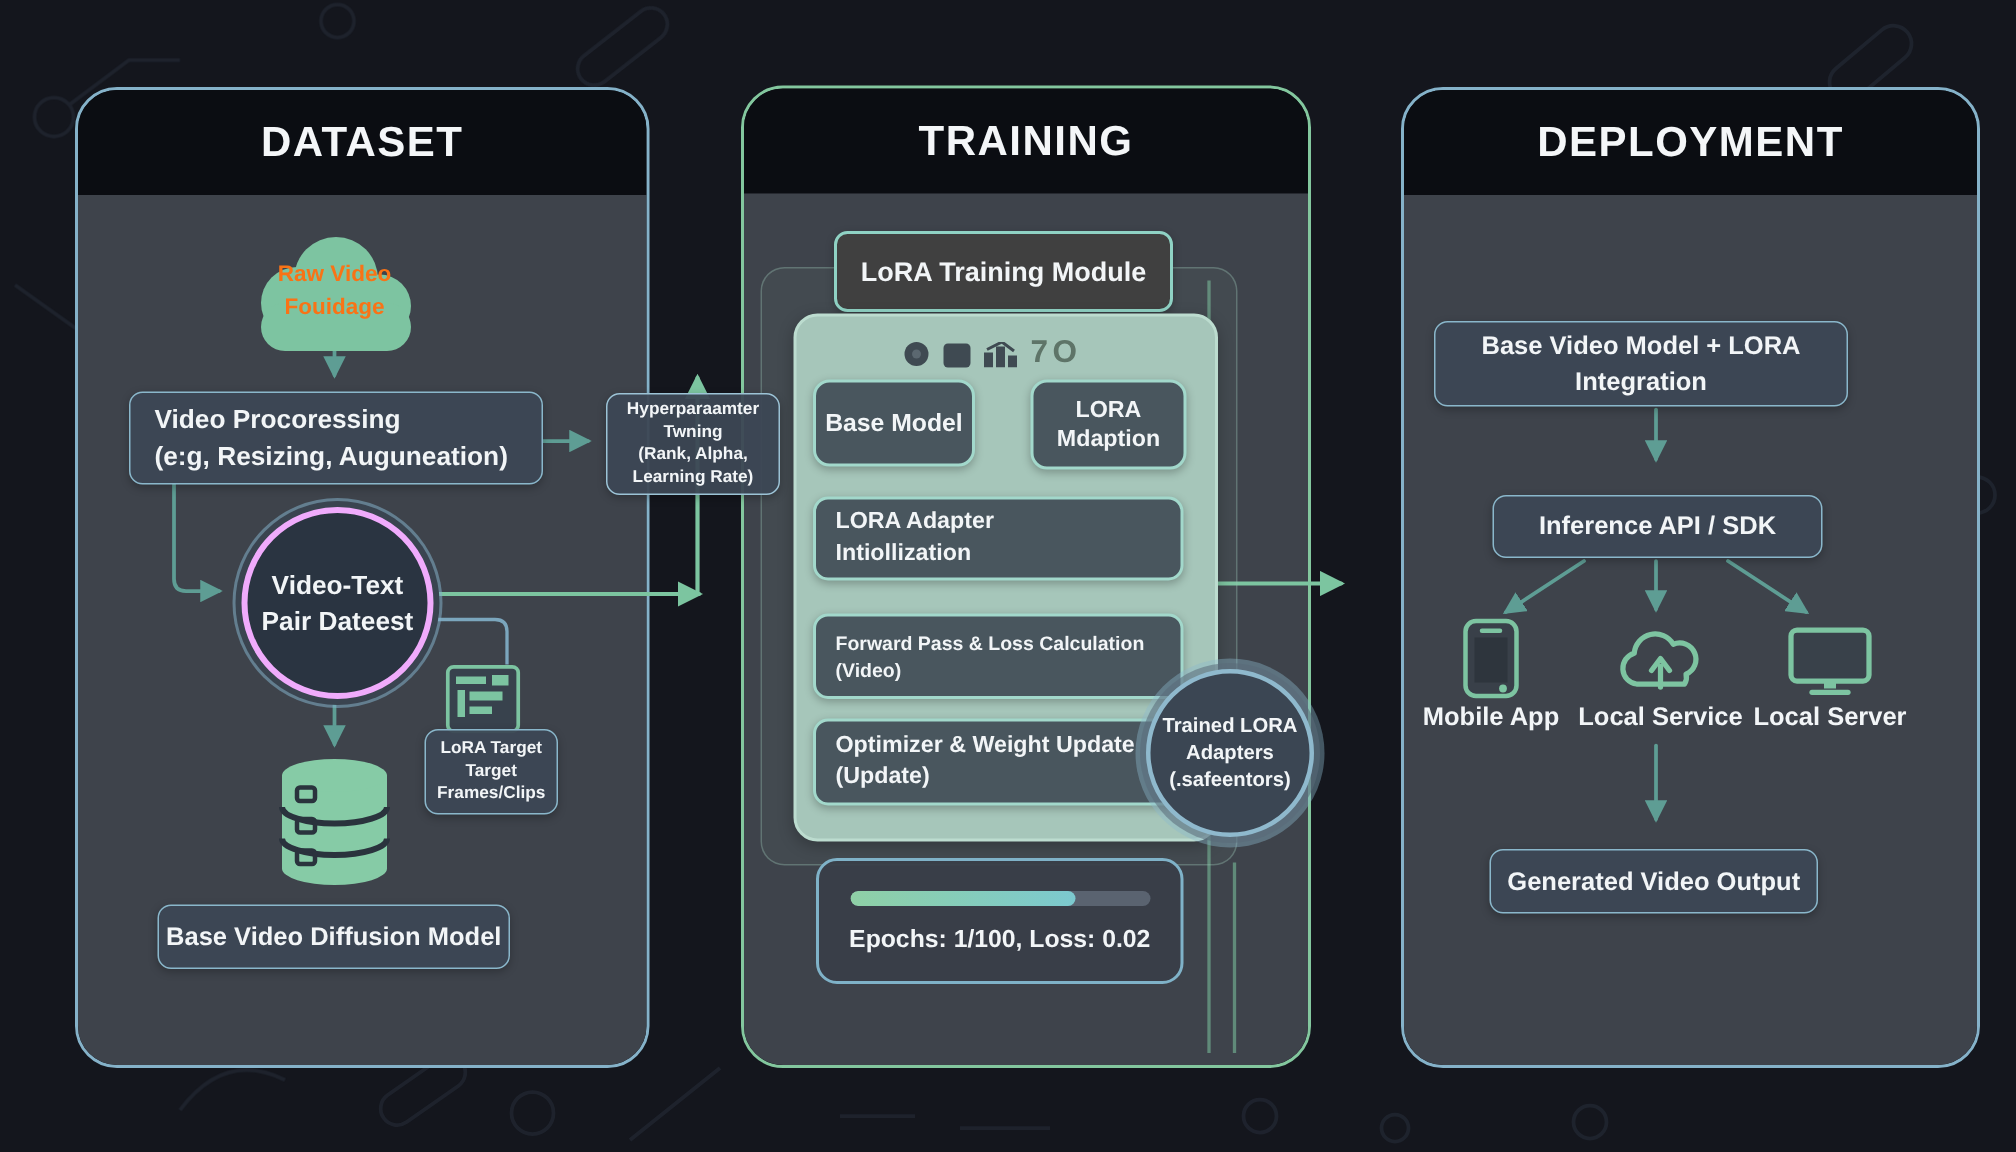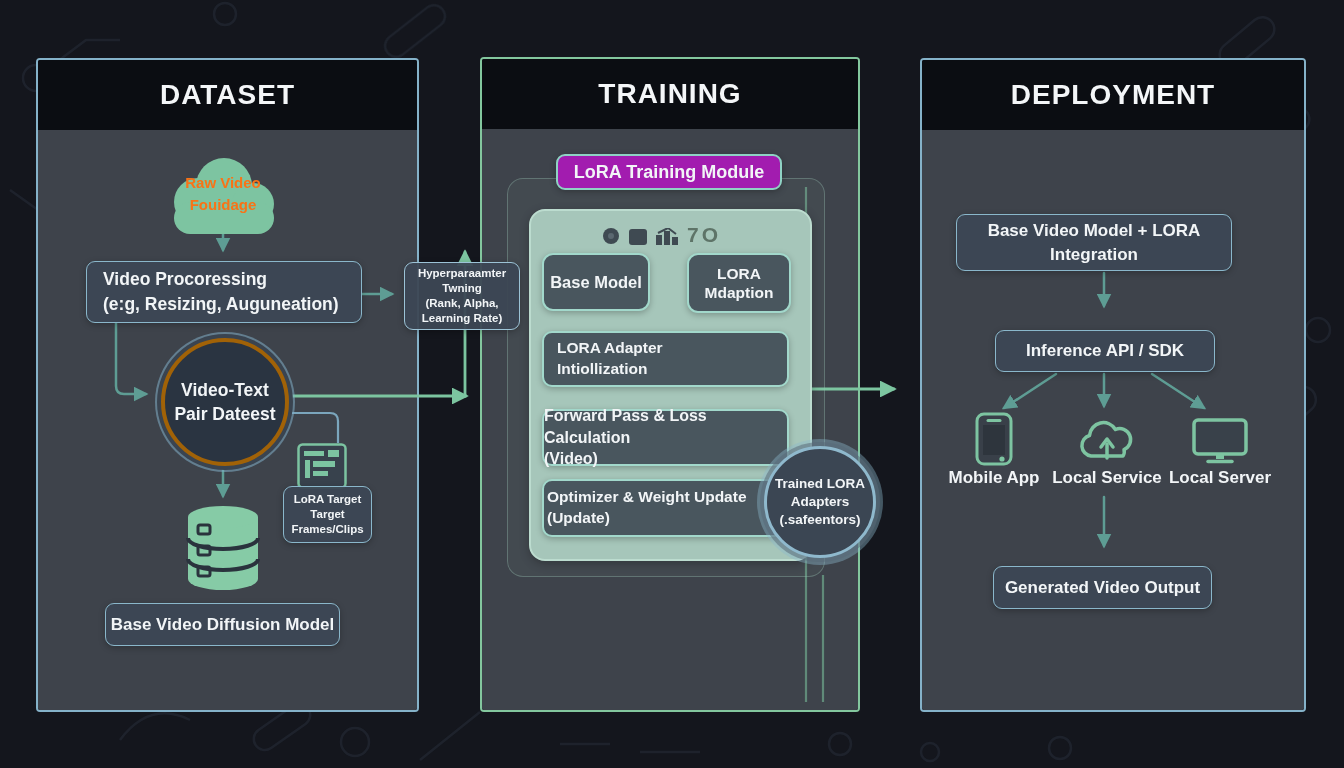--- a/index.html
+++ b/index.html
@@ -8,21 +8,21 @@
     background:#14161d;
     font-family:"Liberation Sans","DejaVu Sans",sans-serif;
     color:#f2f5f7;
   }
   .abs{position:absolute;}
   svg.layer{position:absolute;left:0;top:0;width:1344px;height:768px;}
   #bg-pattern{z-index:0;}
   #connectors{z-index:2;pointer-events:none;}
 
   
-  .panel{position:absolute;border-radius:4px;overflow:hidden;z-index:1;}
+  .panel{position:absolute;border-radius:28px;overflow:hidden;z-index:1;margin-left:14px;}
   .panel.blue{border:2.5px solid #85b2c9;}
   .panel.green{border:2.5px solid #83c79e;}
   .panel-header{height:70px;background:#0b0d12;display:flex;align-items:center;justify-content:center;}
   .panel-title{font-size:28px;font-weight:700;letter-spacing:1px;color:#f4f6f8;}
   .panel-body{position:absolute;left:0;right:0;top:70px;bottom:0;background:#3e434b;}
 
   
   .node{
     position:absolute;z-index:3;box-sizing:border-box;
     background:rgba(60,71,84,.95);border:1.5px solid #8ab7cb;border-radius:9px;
@@ -31,21 +31,21 @@
     box-shadow:0 2px 6px rgba(0,0,0,.25);
   }
   .node.left{justify-content:flex-start;text-align:left;}
   .inner-node{
     background:#49565e;border:2px solid #a2d8cb;border-radius:11px;
   }
 
   
   .big-circle{
     position:absolute;z-index:3;border-radius:50%;
-    background:#2a3441;border:4px solid #a16207;
+    background:#2a3441;border:4px solid #f0abfc;
     box-shadow:0 0 0 4px #3a4450, 0 0 0 6px rgba(130,175,200,.55);
     display:flex;align-items:center;justify-content:center;
     white-space:pre-line;text-align:center;font-weight:600;
   }
   .trained-circle{
     position:absolute;z-index:4;border-radius:50%;
     background:#3b4653;border:3px solid #8fb9cd;
     box-shadow:0 0 0 4px rgba(90,105,120,.55), 0 0 0 7px rgba(140,185,205,.4);
     display:flex;align-items:center;justify-content:center;
     white-space:pre-line;text-align:center;font-weight:600;
@@ -223,21 +223,21 @@
     <ellipse cx="37" cy="12" rx="35" ry="11" fill="#86cba6"></ellipse>
     <path d="M2 33 A35 11 0 0 0 72 33" stroke="#2a333d" stroke-width="4" fill="none"></path>
     <path d="M2 54 A35 11 0 0 0 72 54" stroke="#2a333d" stroke-width="4" fill="none"></path>
     <rect x="12" y="20" width="12" height="9" rx="2" fill="none" stroke="#2a333d" stroke-width="3"></rect>
     <rect x="12" y="41" width="12" height="9" rx="2" fill="none" stroke="#2a333d" stroke-width="3"></rect>
     <rect x="12" y="62" width="12" height="9" rx="2" fill="none" stroke="#2a333d" stroke-width="3"></rect>
   </svg>
 
   <div class="node" style="left:105px;top:603px;width:235px;height:43px;font-size:17px;">Base Video Diffusion Model</div>
 
-  <div class="node" style="left:556px;top:154px;width:226px;height:36px;font-size:18px;font-weight:700;border:2px solid #8fd2c4;background:#a21caf;">LoRA Training Module</div>
+  <div class="node" style="left:556px;top:154px;width:226px;height:54px;font-size:18px;font-weight:700;border:2px solid #8fd2c4;background:#404040;">LoRA Training Module</div>
 
   <div class="secondary-frame" style="left:507px;top:178px;width:316px;height:397px;"></div>
 
   <div class="inner-panel" style="left:529px;top:209px;width:279px;height:348px;"></div>
 
   <div class="icon-row" style="left:602px;top:221px;height:24px;">
     <svg width="18" height="18" viewBox="0 0 18 18">
       <circle cx="9" cy="9" r="8" fill="#3f4a52"></circle>
       <circle cx="9" cy="9" r="3" fill="#5b6870"></circle>
     </svg>
@@ -252,30 +252,36 @@
   </div>
 
   <div class="node inner-node" style="left:542px;top:253px;width:108px;height:58px;font-size:16.5px;">Base Model</div>
 
   <div class="node inner-node" style="left:687px;top:253px;width:104px;height:60px;font-size:15.5px;line-height:1.25;">LORA
 Mdaption</div>
 
   <div class="node inner-node left" style="left:542px;top:331px;width:247px;height:56px;font-size:15.5px;line-height:1.35;padding-left:13px;border-radius:10px;">LORA Adapter
 Intiollization</div>
 
-  <div class="node inner-node left" style="left:542px;top:409px;width:247px;height:57px;font-size:16px;line-height:1.35;border-radius:10px;">Forward Pass &amp; Loss Calculation
+  <div class="node inner-node left" style="left:542px;top:409px;width:247px;height:57px;font-size:13px;line-height:1.35;padding-left:13px;border-radius:10px;">Forward Pass &amp; Loss Calculation
 (Video)</div>
 
-  <div class="node inner-node left" style="left:542px;top:479px;width:247px;height:58px;font-size:15.5px;line-height:1.35;padding-left:3px;border-radius:10px;">Optimizer &amp; Weight Update
+  <div class="node inner-node left" style="left:542px;top:479px;width:247px;height:58px;font-size:15.5px;line-height:1.35;padding-left:13px;border-radius:10px;">Optimizer &amp; Weight Update
 (Update)</div>
 
   <div class="trained-circle" style="left:764px;top:446px;width:106px;height:106px;font-size:13.5px;line-height:1.35;">Trained LORA
 Adapters
 (.safeentors)</div>
 
+  <div class="progress-box" style="left:544px;top:572px;width:245px;height:84px;">
+    <div class="progress-track">
+      <div class="progress-fill" style="width: 75%;"></div>
+    </div>
+    <div class="progress-label">Epochs: 1/100, Loss: 0.02</div>
+  </div>
 
   <div class="node" style="left:956px;top:214px;width:276px;height:57px;font-size:17px;line-height:1.4;">Base Video Model + LORA
 Integration</div>
 
   <div class="node" style="left:995px;top:330px;width:220px;height:42px;font-size:17px;">Inference API / SDK</div>
 
   <svg class="abs" style="left:975px;top:412px;z-index:3;" width="38" height="54" viewBox="0 0 38 54">
     <rect x="2" y="2" width="34" height="50" rx="7" fill="#394049" stroke="#7dc4a1" stroke-width="3"></rect>
     <line x1="13" y1="8.5" x2="25" y2="8.5" stroke="#7dc4a1" stroke-width="3" stroke-linecap="round"></line>
     <rect x="8" y="13" width="22" height="30" fill="#2e353d"></rect>

